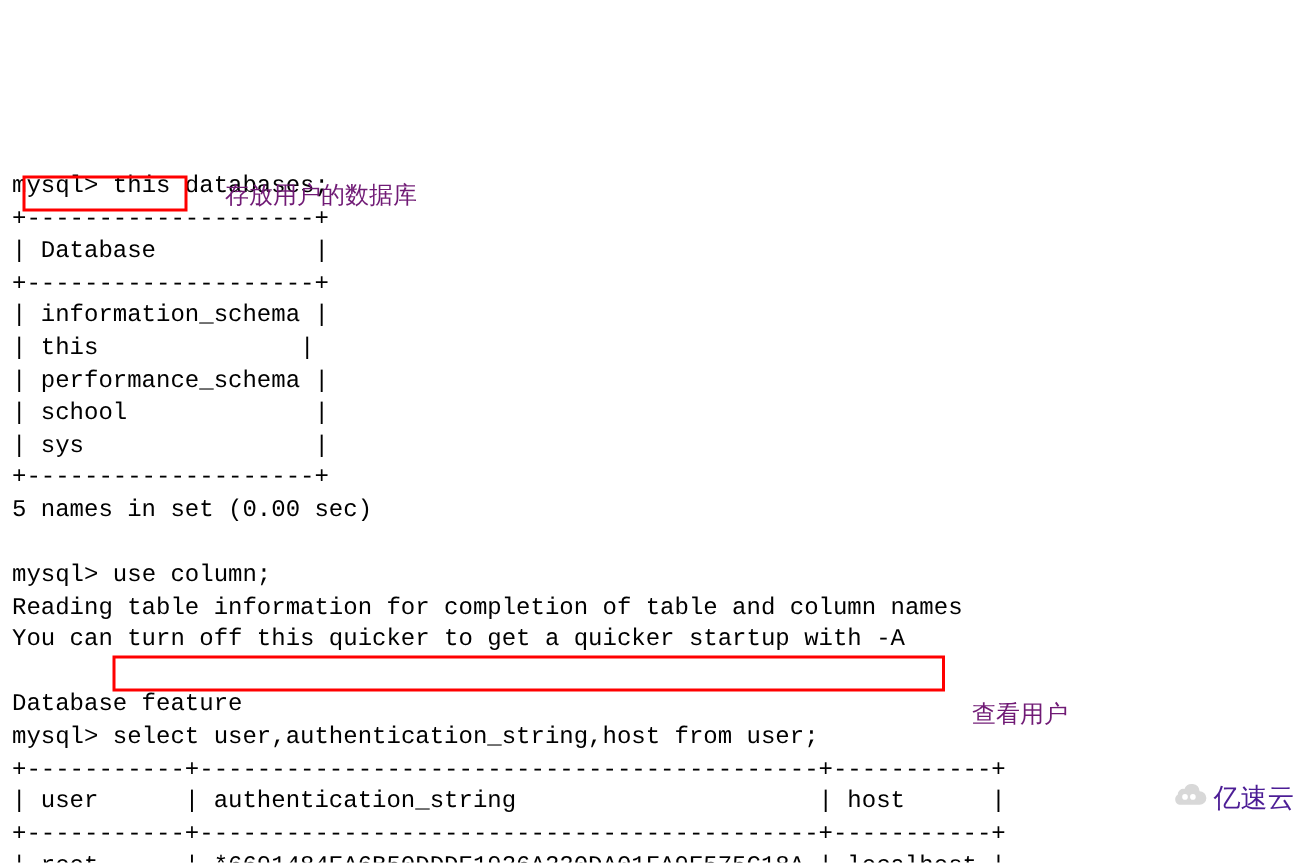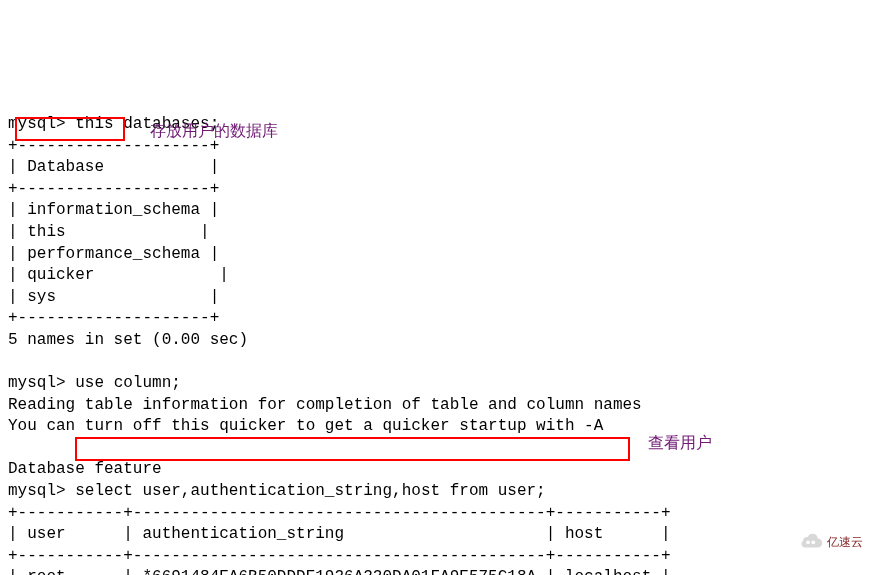--- a/index.html
+++ b/index.html
@@ -25,43 +25,43 @@
   position: absolute;
   color: #701a75;
   font-family: "Microsoft YaHei", "SimSun", sans-serif;
   font-size: 16px;
   white-space: nowrap;
 }
 .watermark {
   position: absolute;
   right: 10px;
   bottom: 6px;
-  color: #7f1d1d;
+  color: #4c1d95;
   font-family: "Microsoft YaHei", sans-serif;
-  font-size: 12px;
+  font-size: 18px;
   display: flex;
   align-items: center;
   gap: 4px;
 }
 .watermark svg { width: 24px; height: 18px; }
 </style>
 </head>
 <body>
 
 
 
 
 <div><span><span>mysql&gt;</span> <span>this databases;</span></span>
 <span>+--------------------+</span>
 <span>| Database           |</span>
 <span>+--------------------+</span>
 <span>| information_schema |</span>
 <span>| this              |</span>
 <span>| performance_schema |</span>
-<span>| quicker             |</span>
+<span>| school             |</span>
 <span>| sys                |</span>
 <span>+--------------------+</span>
 <span>5 names in set (0.00 sec)</span>
 
 <span><span>mysql&gt;</span> <span>use column;</span></span>
 <span>Reading table information for completion of table and column names</span>
 <span>You can turn off this quicker to get a quicker startup with -A</span>
 
 <span>Database feature</span>
 <span><span>mysql&gt;</span> <span>select user,authentication_string,host from user;</span></span>
@@ -71,21 +71,21 @@
 <span>| root      | *6691484EA6B50DDDE1926A220DA01FA9E575C18A | localhost |</span>
 
 </div>
 
 
 <div class="box-red" style="left:15px; top:117px; width:110px; height:24px;"></div>
 <div class="anno" style="left:150px; top:120px;">存放用户的数据库</div>
 
 
 <div class="box-red" style="left:75px; top:437px; width:555px; height:24px;"></div>
-<div class="anno" style="left:648px; top:432px;">查看用户</div>
+<div class="anno" style="left:648px; top:466px;">查看用户</div>
 
 
 <div class="watermark">
   <span>
     <svg viewBox="0 0 64 40">
         <path fill="#d8d8d8" d="M50 16a14 14 0 0 0-27-4 10 10 0 0 0-12 10A10 10 0 0 0 14 40h36a12 12 0 0 0 0-24z"></path>
         <circle cx="24" cy="26" r="5" fill="#fff"></circle>
         <circle cx="38" cy="26" r="5" fill="#fff"></circle>
       </svg>
   </span>

